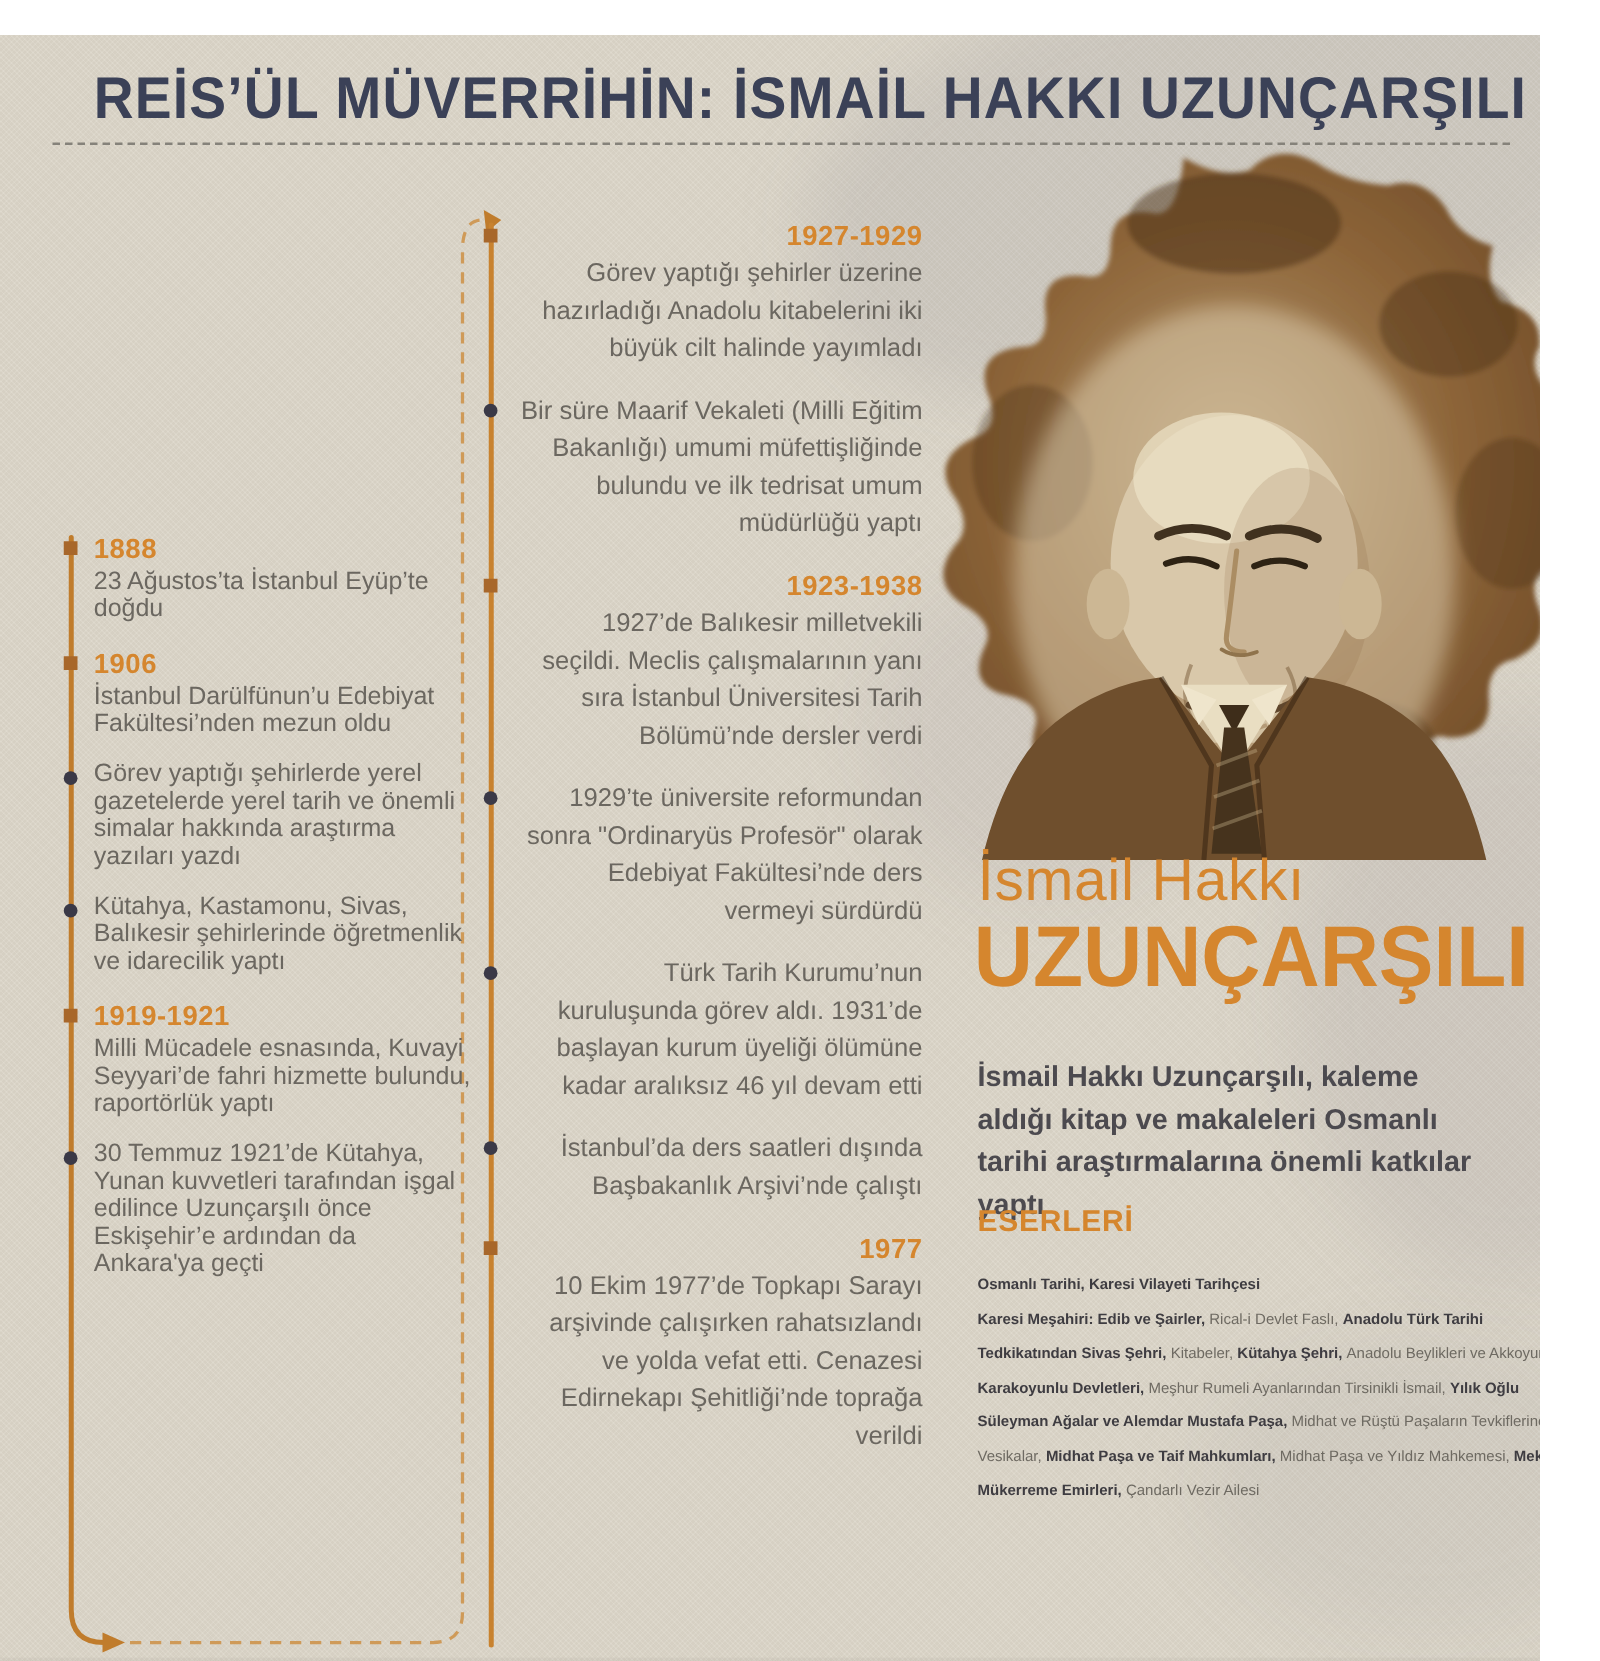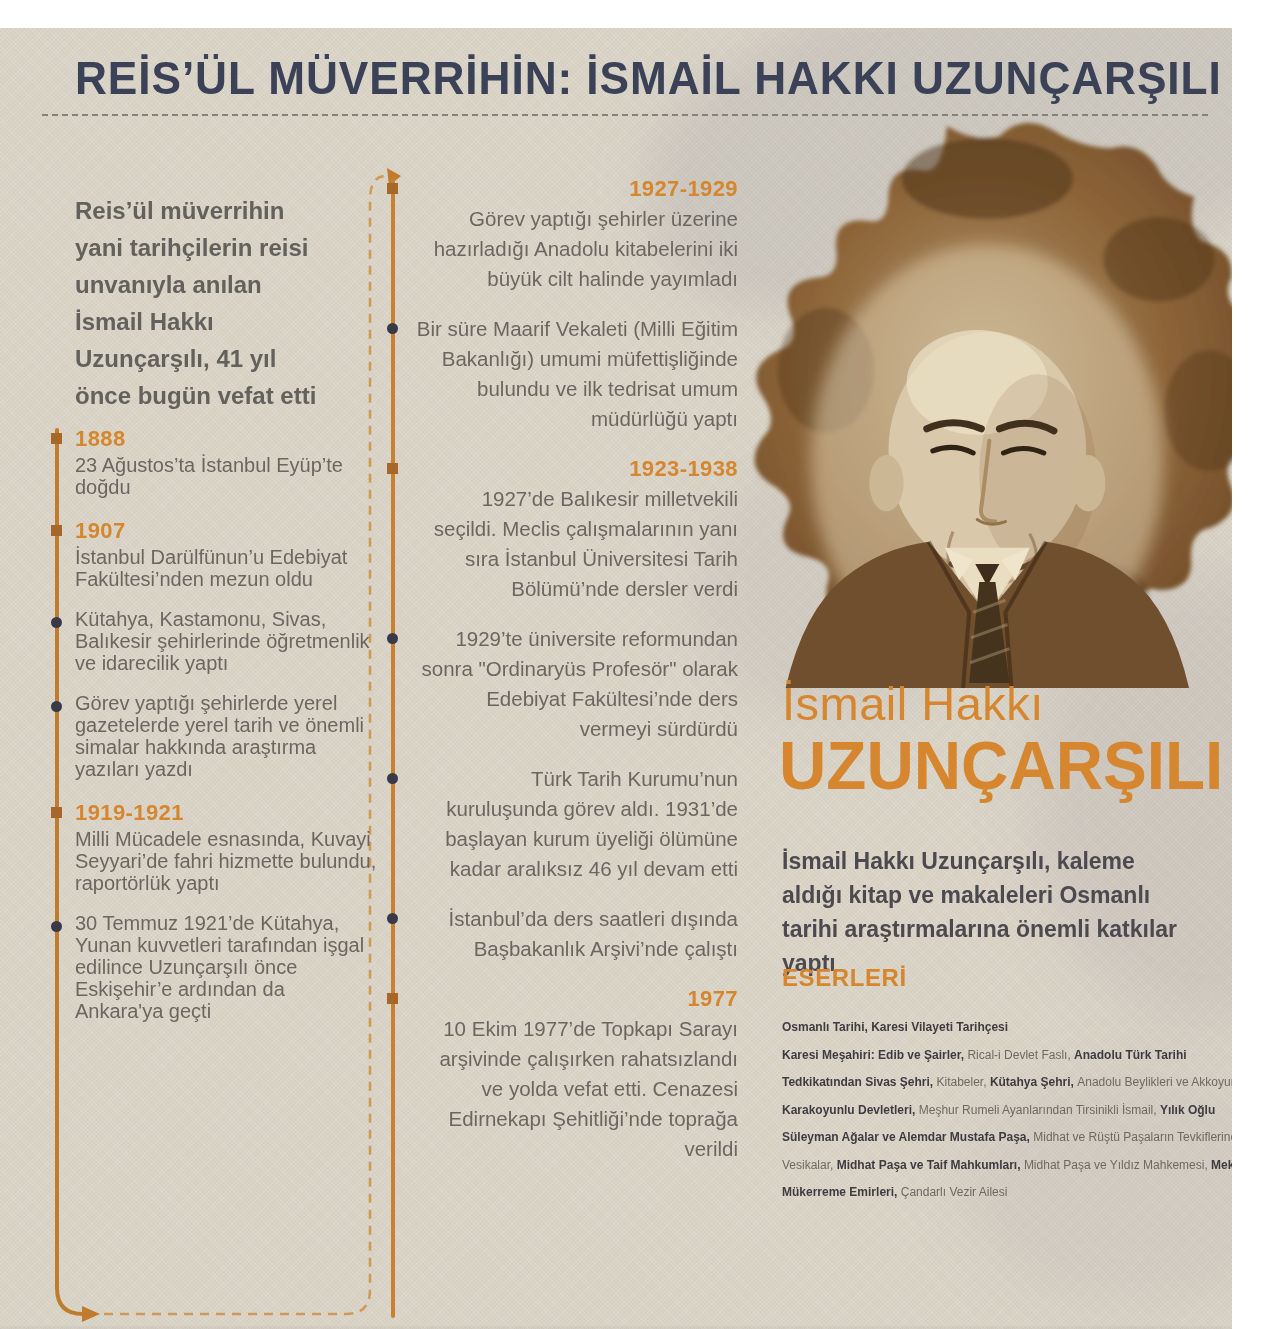--- a/index.html
+++ b/index.html
@@ -85,48 +85,47 @@
 
   <div class="wash wash1"></div>
   <div class="wash wash2"></div>
   <div class="wash wash3"></div>
   <div class="wash wash4"></div>
   <div class="paper-edge"></div>
 
   <h1 class="page-title">REİS’ÜL MÜVERRİHİN: İSMAİL HAKKI UZUNÇARŞILI</h1>
   <div class="title-divider"></div>
 
-  <p class="intro">Reis’ül müverrihin yani tarihçilerin reisi unvanıyla anılan İsmail Hakkı Uzunçarşılı, 41 yıl önce bugün vefat etti</p>
 
   <svg class="connector-svg" width="1280" height="1329" viewBox="0 0 1280 1329">
     <path d="M57,402 L57,1260 Q57,1286 83,1286" fill="none" stroke="#c07c2c" stroke-width="4" stroke-linecap="round"></path>
     <polygon points="82,1278 100,1286 82,1294" fill="#c07c2c"></polygon>
     <path d="M104,1286 L346,1286 Q370,1286 370,1262 L370,172 Q370,148 386,148" fill="none" stroke="#cf9a58" stroke-width="2.6" stroke-dasharray="9 7"></path>
     <polygon points="387,140 401,148 389,158" fill="#c07c2c"></polygon>
     <path d="M393,152 L393,1288" fill="none" stroke="#c8822f" stroke-width="4" stroke-linecap="round"></path>
   </svg>
 
   <div id="left-timeline" class="tl-col">
       <div class="entry">
         <span class="marker square"></span>
         <div class="tl-date">1888</div>
         <div class="tl-body">23 Ağustos’ta İstanbul Eyüp’te doğdu</div>
       </div>
       <div class="entry">
         <span class="marker square"></span>
-        <div class="tl-date">1907</div>
+        <div class="tl-date">1906</div>
         <div class="tl-body">İstanbul Darülfünun’u Edebiyat Fakültesi’nden mezun oldu</div>
       </div>
       <div class="entry">
         <span class="marker dot"></span>
+        <div class="tl-body">Görev yaptığı şehirlerde yerel gazetelerde yerel tarih ve önemli simalar hakkında araştırma yazıları yazdı</div>
+      </div>
+      <div class="entry">
+        <span class="marker dot"></span>
         <div class="tl-body">Kütahya, Kastamonu, Sivas, Balıkesir şehirlerinde öğretmenlik ve idarecilik yaptı</div>
-      </div>
-      <div class="entry">
-        <span class="marker dot"></span>
-        <div class="tl-body">Görev yaptığı şehirlerde yerel gazetelerde yerel tarih ve önemli simalar hakkında araştırma yazıları yazdı</div>
       </div>
       <div class="entry">
         <span class="marker square"></span>
         <div class="tl-date">1919-1921</div>
         <div class="tl-body">Milli Mücadele esnasında, Kuvayi Seyyari’de fahri hizmette bulundu, raportörlük yaptı</div>
       </div>
       <div class="entry">
         <span class="marker dot"></span>
         <div class="tl-body">30 Temmuz 1921’de Kütahya, Yunan kuvvetleri tarafından işgal edilince Uzunçarşılı önce Eskişehir’e ardından da Ankara'ya geçti</div>
       </div>

